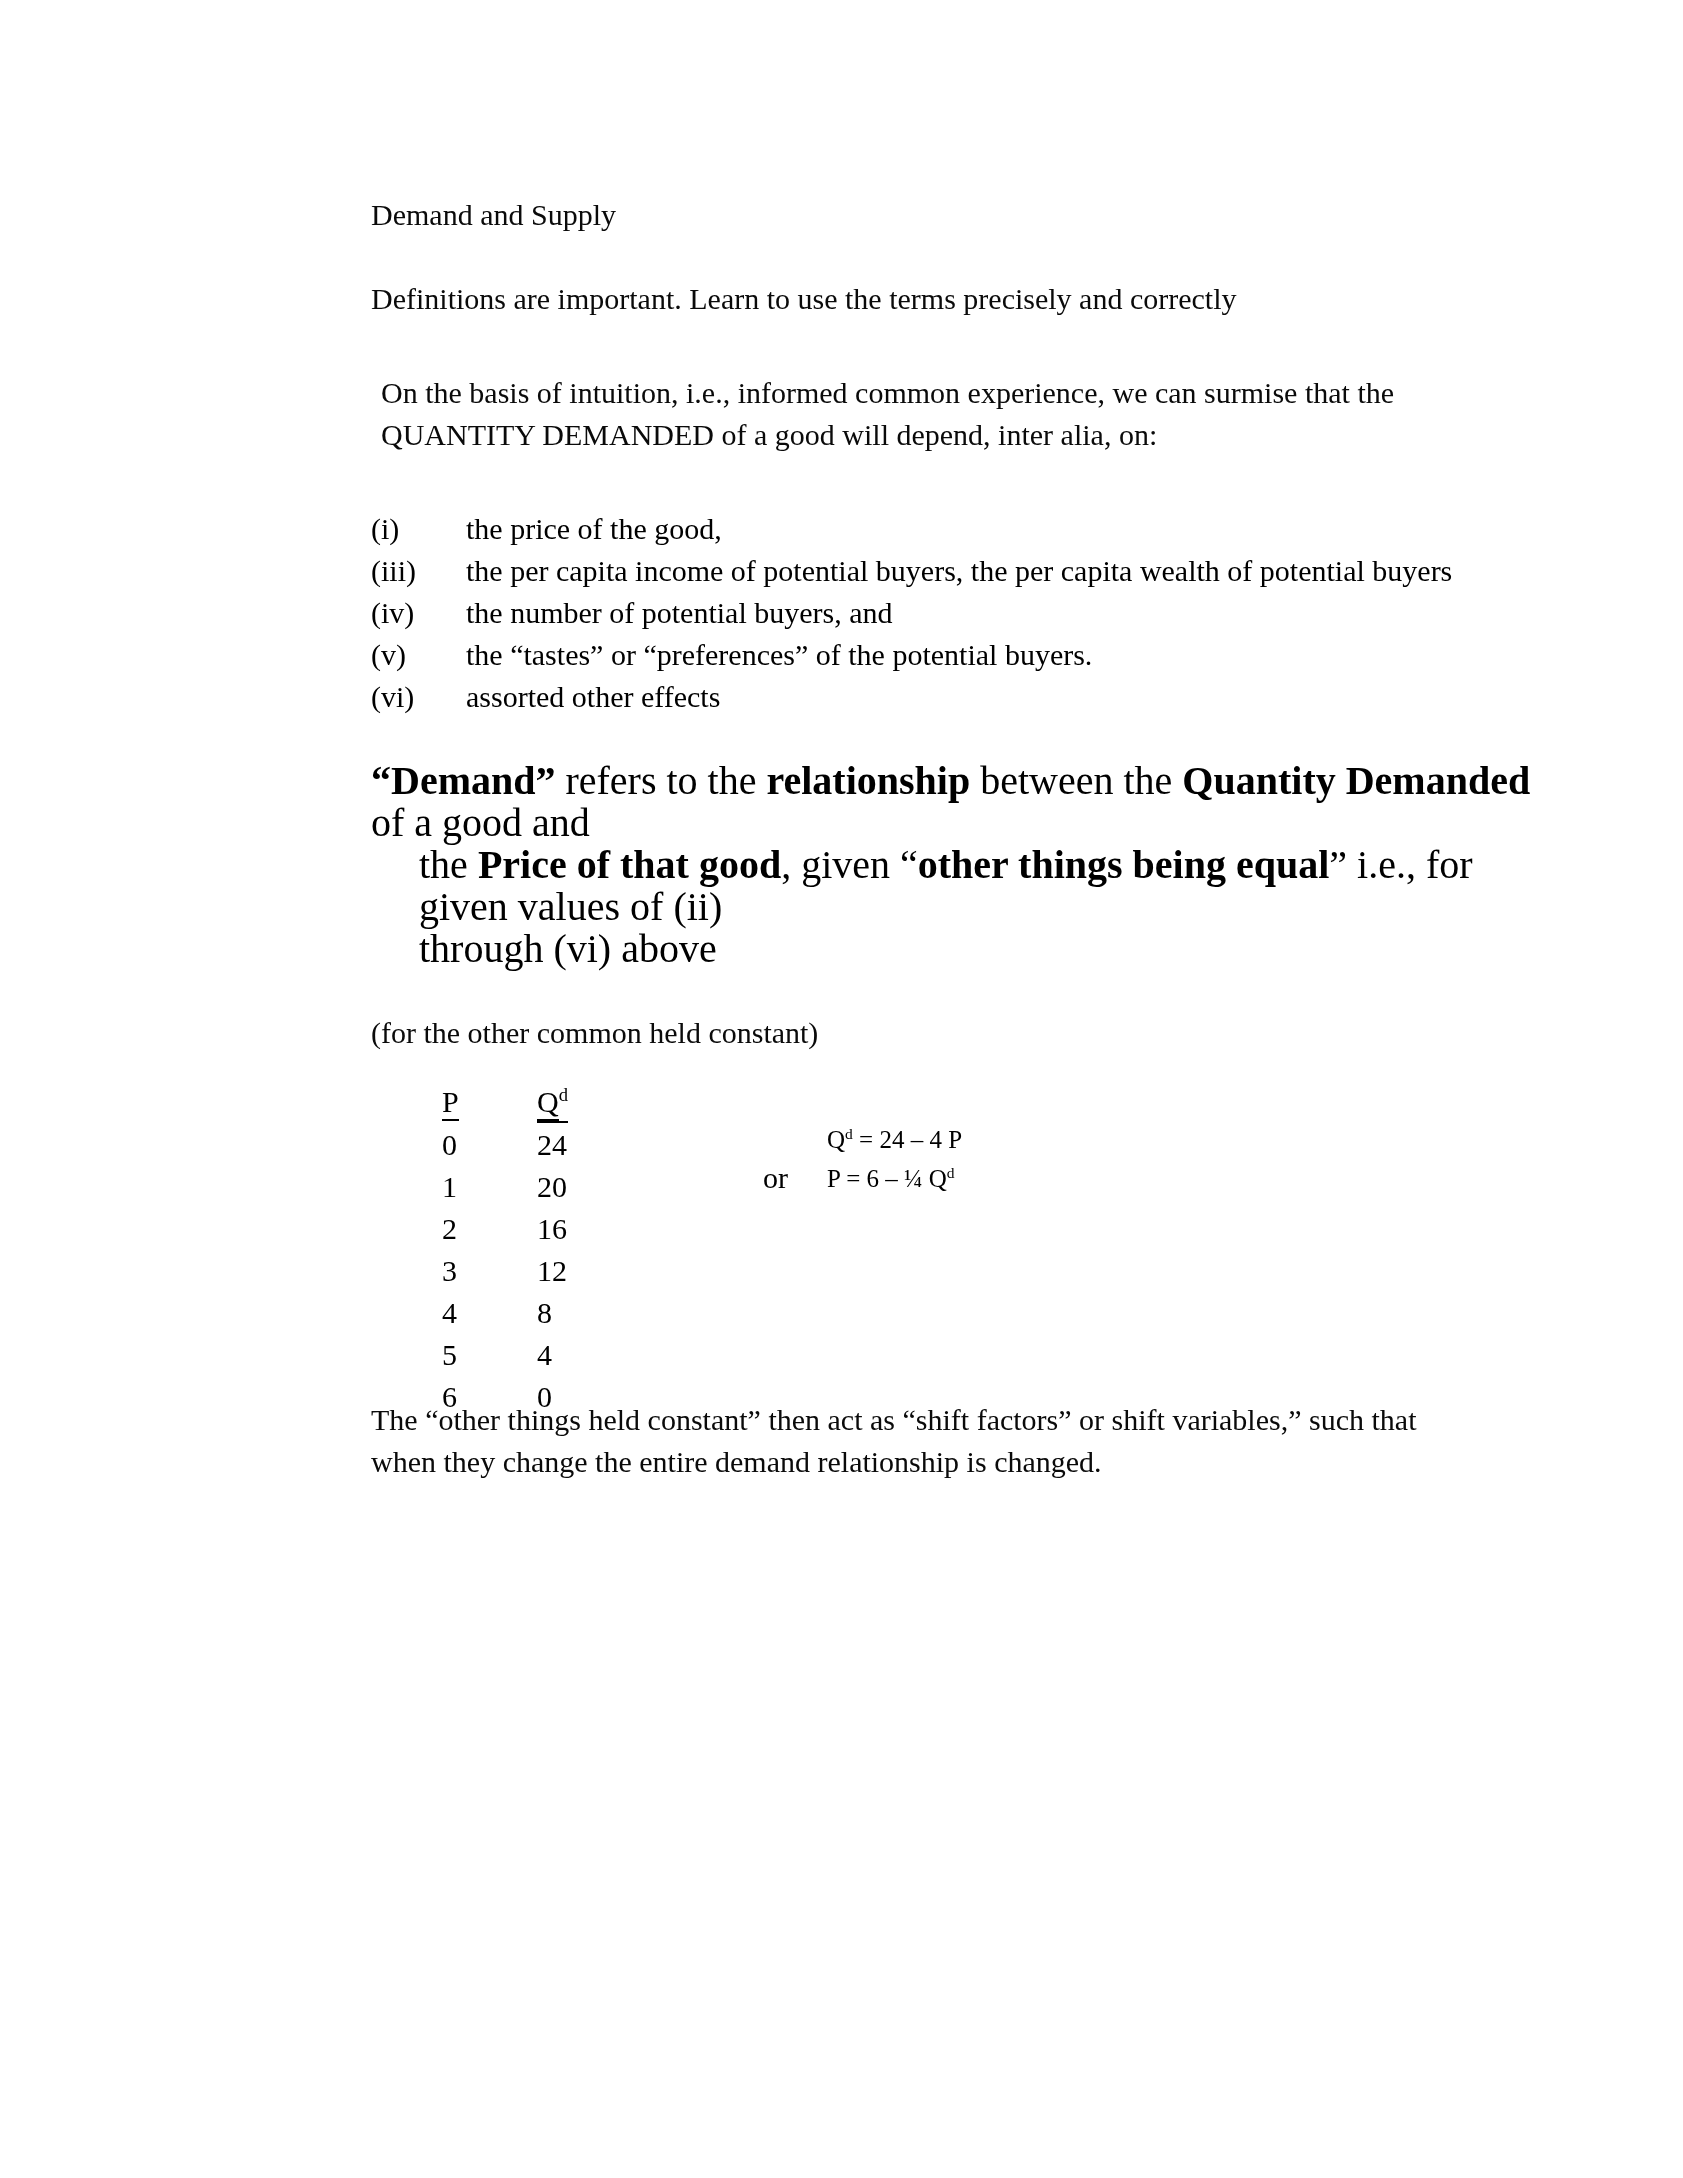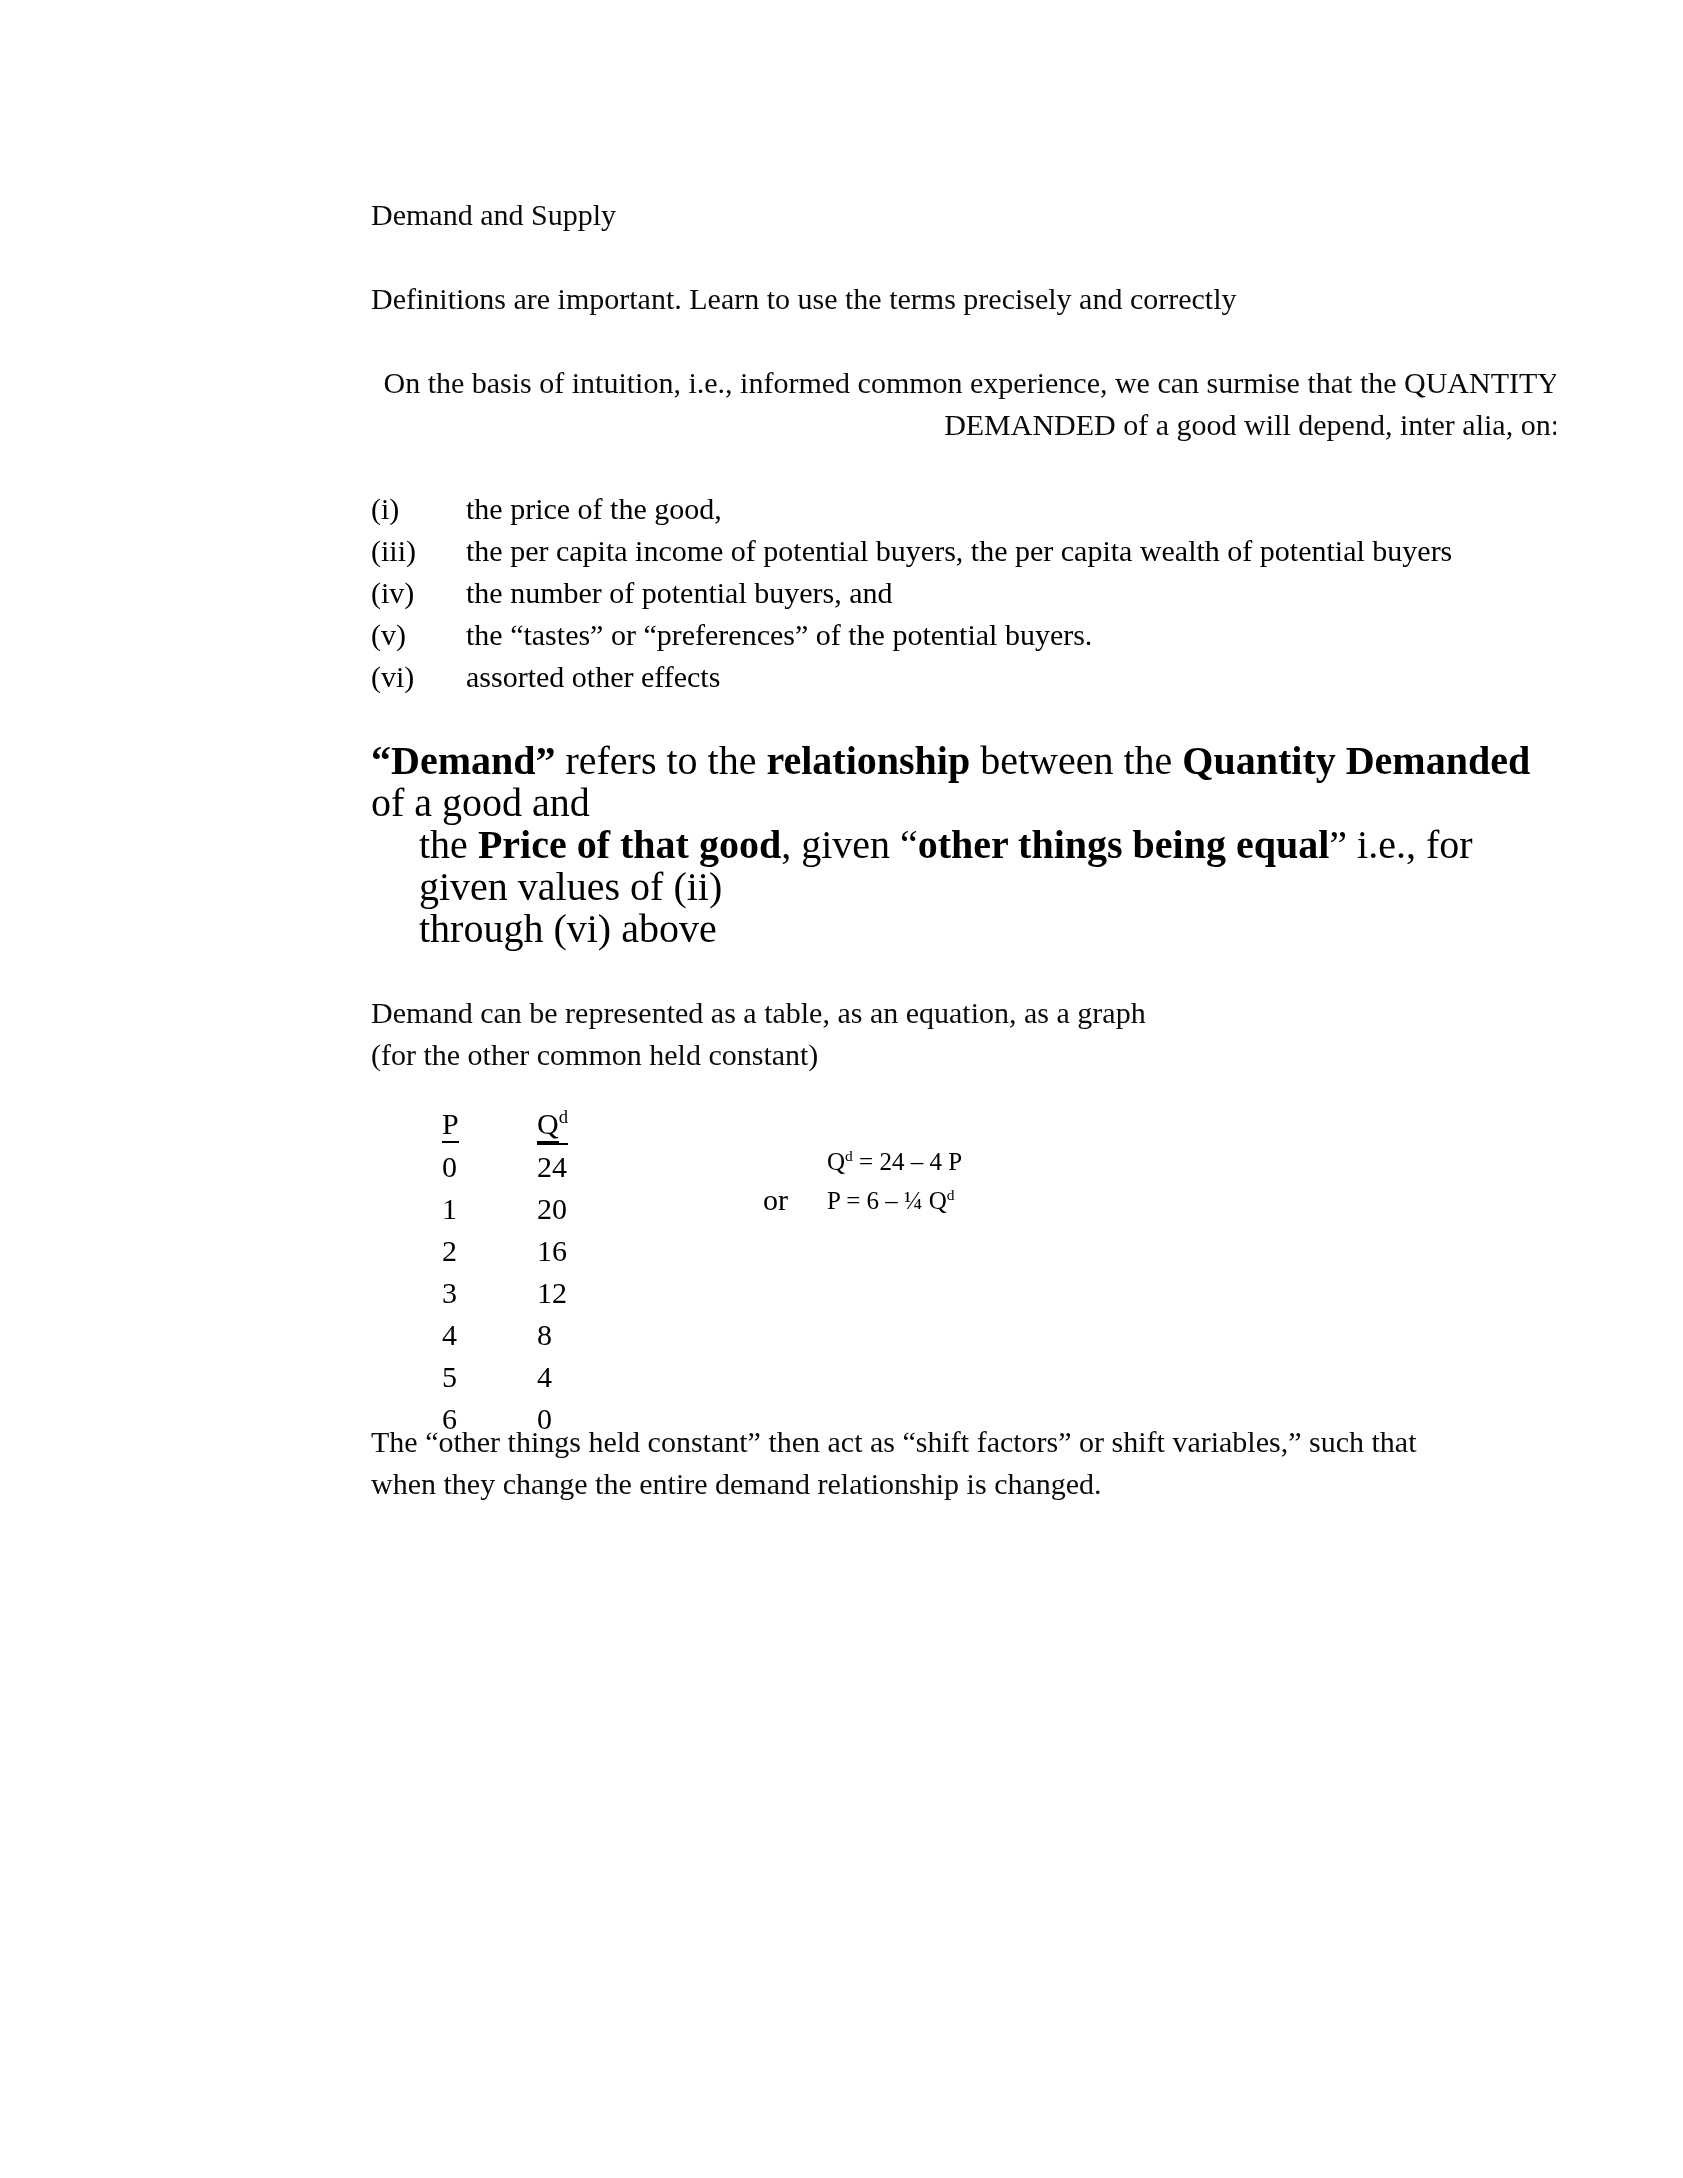--- a/index.html
+++ b/index.html
@@ -29,22 +29,21 @@
     letter-spacing: 0px;
     color: #0a0a0a;
   }
   .spacer-blank {
     height: 42px;
   }
   .spacer-small {
     height: 20px;
   }
   .para {
-    margin: 0;
-    text-align: right;
+    margin: 10px;
   }
 
   
   .list {
     margin: 0;
   }
   .list-row {
     display: flex;
     font-size: 30px;
     line-height: 42px;
@@ -168,21 +167,20 @@
     <div class="spacer-blank"></div>
 
     <div class="definition">
       <span class="b">“Demand”</span><span> refers to the </span><span class="b">relationship</span><span> between the </span><span class="b">Quantity Demanded</span><span> of a good and</span>
       <span class="cont"><span>the </span><span class="b">Price of that good</span><span>, given “</span><span class="b">other things being equal</span><span>” i.e., for given values of (ii)</span></span>
       <span class="cont">through (vi) above</span>
     </div>
 
     <div class="spacer-blank"></div>
 
-    <div class="line">Demand can be represented as a table, as an equation, as a graph</div>
     <div class="line">(for the other common held constant)</div>
 
     <div class="table-block">
       <table class="dtable">
         <thead>
           <tr>
             <th class="col-p hdr"><span>P</span></th>
             <th class="col-q hdr"><span><span>Q</span><sup>d</sup></span></th>
           </tr>
         </thead>

